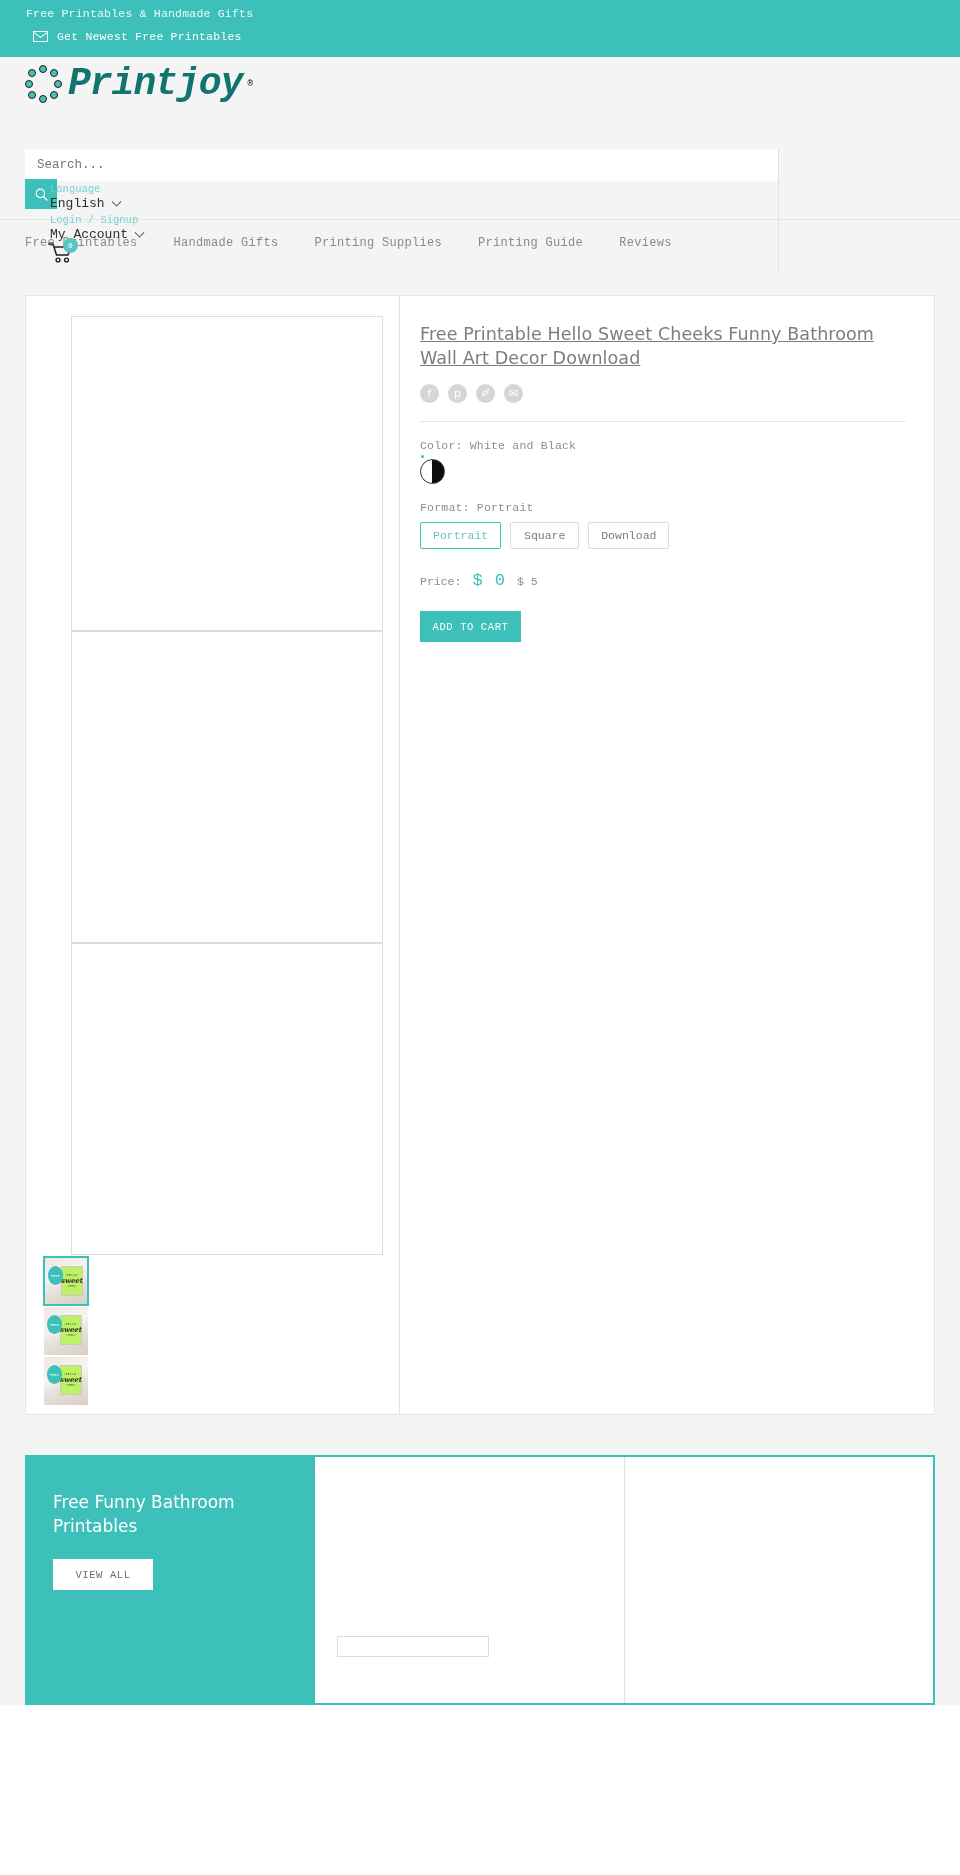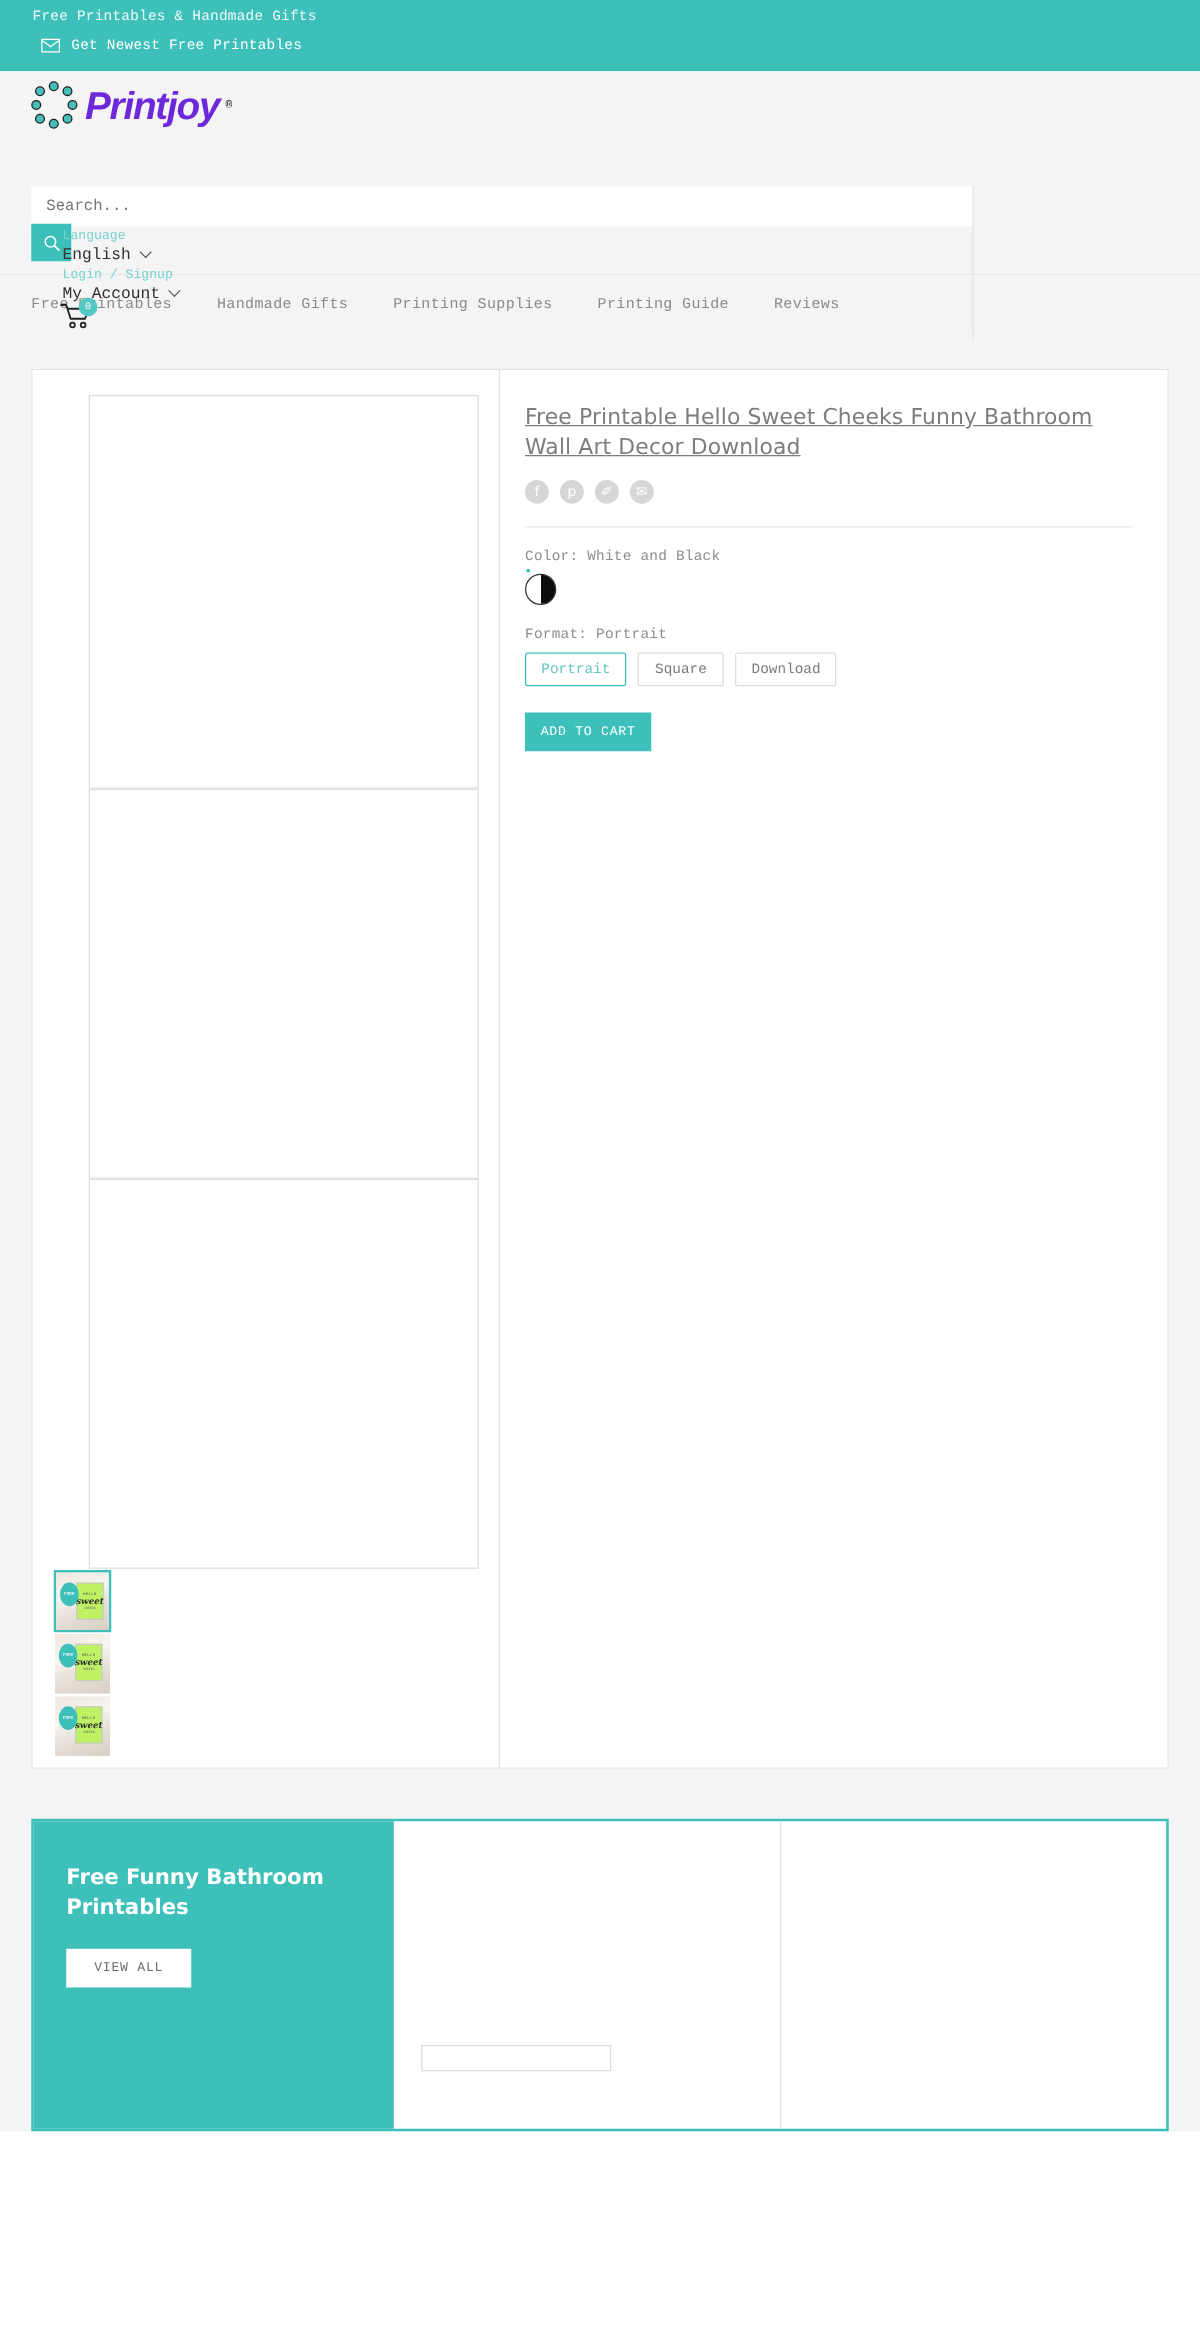--- a/index.html
+++ b/index.html
@@ -62,25 +62,25 @@
     position: absolute;
     left: 25px; top: 8px;
     display: flex; align-items: center; gap: 5px;
   }
   .logo-dots { width: 38px; height: 38px; position: relative; }
   .logo-dots span {
     position: absolute; width: 8px; height: 8px; border-radius: 50%;
     background: #46bfba; border: 1.5px solid #1d1d1d;
   }
   .logo-word {
-    font-family: Liberation Sans, sans-serif;
+    font-family: Liberation Mono, monospace;
     font-style: italic;
     font-weight: 700;
-    font-size: 31px;
-    color: #6d28d9;
+    font-size: 38px;
+    color: #0f766e;
     letter-spacing: -1px;
     line-height: 1;
   }
   .logo-reg { font-size: 9px; vertical-align: super; color:#111; }
 
   .searchbar {
     position: absolute;
     left: 25px; top: 92px;
     width: 753px; height: 32px;
     background: #ffffff;
@@ -273,21 +273,21 @@
     border: 2px solid #3dbfba;
     background: #ffffff;
     height: 250px;
   }
   .promo-left {
     width: 288px; background: #3dbfba; color: #ffffff;
     padding: 33px 26px 0 26px;
   }
   .promo-title {
     font-family: "DejaVu Sans", sans-serif;
-    font-size: 17px; line-height: 24px; font-weight: 700;
+    font-size: 17px; line-height: 24px; font-weight: 400;
   }
   .promo-btn {
     margin-top: 21px; width: 100px; height: 31px; background: #ffffff;
     color: #6c6c6c; border: 0; cursor: pointer;
     font-family: "Liberation Mono", monospace; font-size: 10.5px; letter-spacing: .6px;
     display: flex; align-items: center; justify-content: center;
   }
   .promo-cell {
     flex: 1; border-right: 1px solid #e2e2e2; position: relative;
   }
@@ -429,20 +429,25 @@
         <div class="swatch"></div>
       </div>
 
       <div class="opt-label">Format: Portrait</div>
       <div class="fmt-row">
         <button class="fmt-btn sel">Portrait</button>
         <button class="fmt-btn">Square</button>
         <button class="fmt-btn">Download</button>
       </div>
 
+      <div class="price-row">
+        <span class="price-lbl">Price:</span>
+        <span class="price-now">$ 0</span>
+        <span class="price-old">$ 5</span>
+      </div>
 
       <button class="atc">ADD TO CART</button>
     </div>
 
   </div>
 </div>
 
 <div class="promo-wrap">
   <div class="promo">
     <div class="promo-left">

